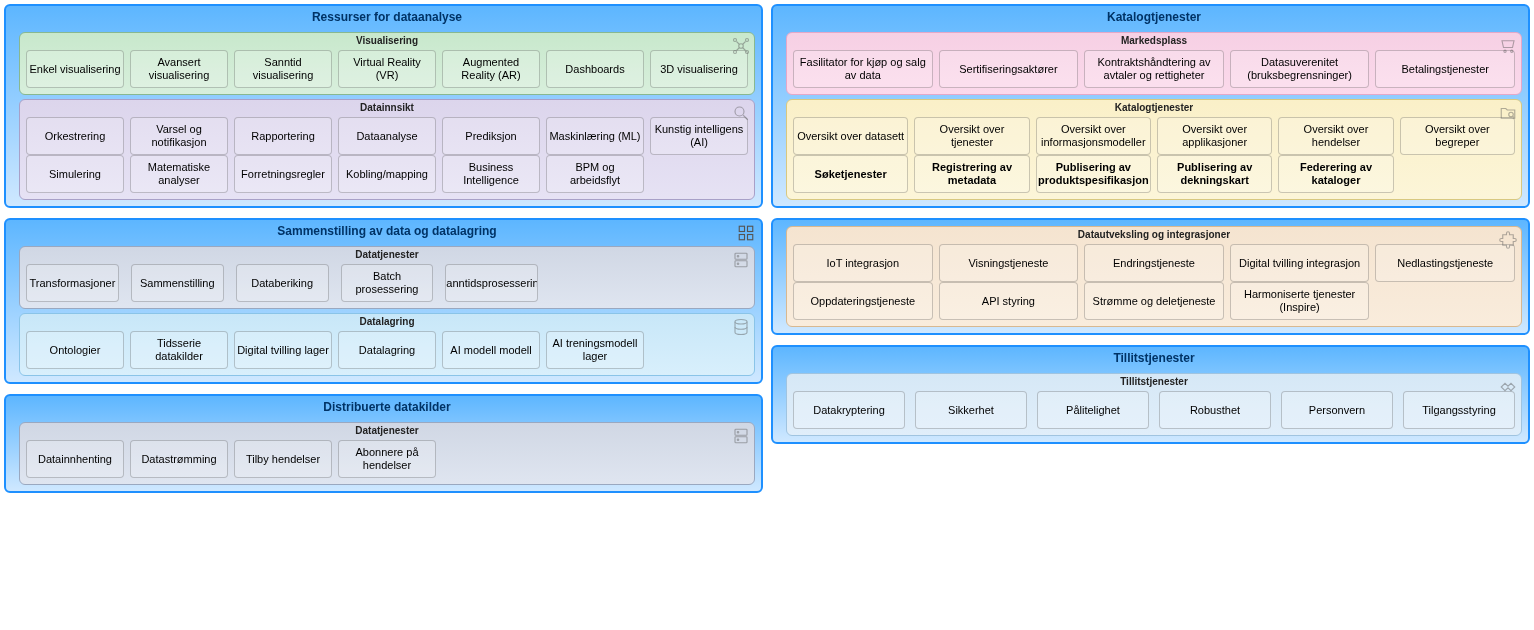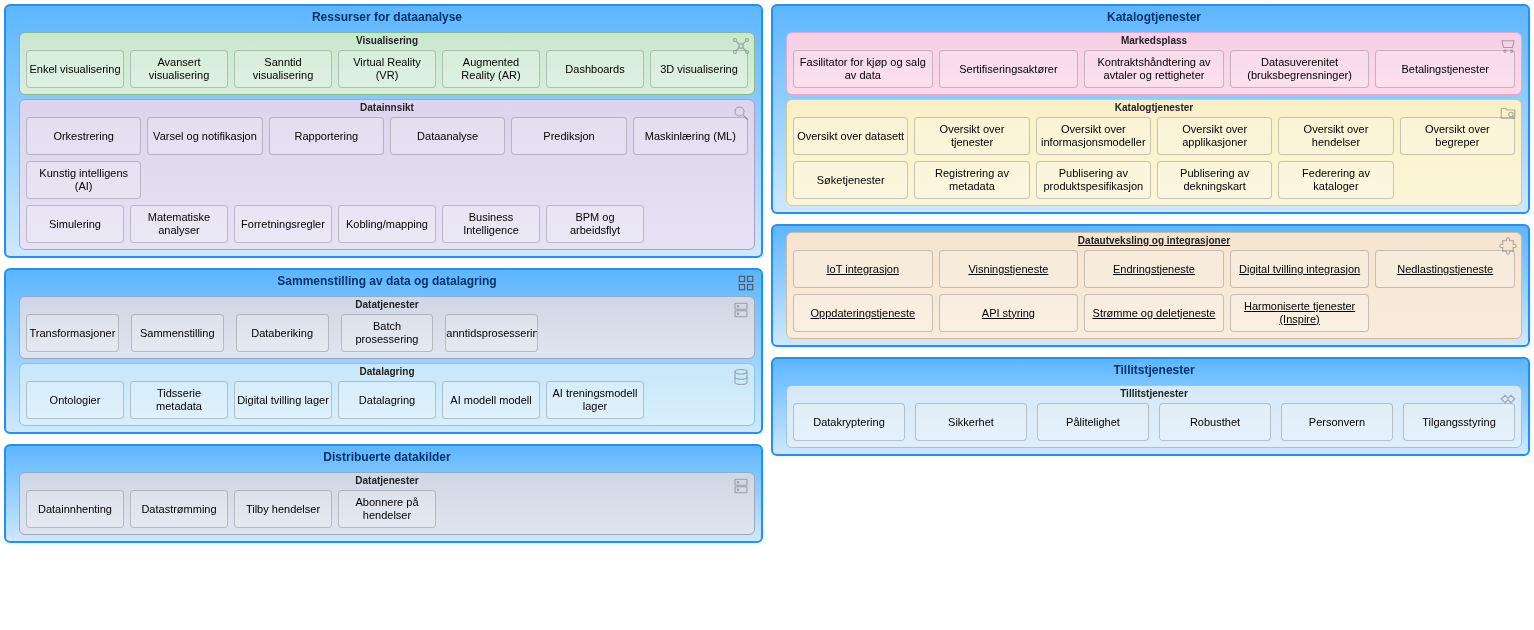--- a/index.html
+++ b/index.html
@@ -52,42 +52,42 @@
     right: 4px;
     opacity: 0.45;
   }
   .row8, .row7, .row6, .row5, .row4 {
     display: grid;
     gap: 6px;
   }
   .row7 { grid-template-columns: repeat(7, 1fr); }
   .row6 { grid-template-columns: repeat(6, 1fr); }
   .row5 { grid-template-columns: repeat(5, 1fr); }
-  .rowgap { margin-top: 6px; }
+  .rowgap { }
   .tile {
     border: 1px solid rgba(0,0,0,0.2);
     border-radius: 4px;
     background: rgba(255,255,255,0.15);
     text-align: center;
     padding: 2px 2px;
     height: 32px;
     display: flex;
     align-items: center;
     justify-content: center;
     line-height: 1.15;
     overflow: hidden;
   }
   
   .sec-green  { background: linear-gradient(#c8e8cc,#d8efdc); border-color:#88b890; }
   .sec-purple { background: linear-gradient(#dcd5ec,#e6e2f4); border-color:#a8a0c8; }
   .sec-grayblue { background: linear-gradient(#d0d7e4,#dfe5f0); border-color:#9aa8c0; }
   .sec-lightblue{ background: linear-gradient(#c8e7f8,#d8effc); border-color:#8ac4e8; }
   .sec-pink   { background: linear-gradient(#f6d0e4,#fbd9eb); border-color:#e4a8c8; }
   .sec-yellow { background: linear-gradient(#faf0c8,#fcf5d8); border-color:#d8c880; }
-  .sec-tan    { background: linear-gradient(#f5e4d0,#f9ecdc); border-color:#d8b890;text-decoration:underline; }
+  .sec-tan    { background: linear-gradient(#f5e4d0,#f9ecdc); border-color:#d8b890; }
   .sec-paleblue{background: linear-gradient(#d6e8f6,#e0eefa); border-color:#a0c4e0; }
   .sec-green  .tile,.sec-purple .tile,.sec-grayblue .tile,.sec-lightblue .tile,
   .sec-pink .tile,.sec-yellow .tile,.sec-tan .tile,.sec-paleblue .tile{
     background: rgba(255,255,255,0.2);
   }
 </style>
 </head>
 <body>
 
 <div class="col" id="leftcol">
@@ -115,21 +115,21 @@
           <div class="tile">Dashboards</div>
           <div class="tile">3D visualisering</div>
         </div>
       </div>
       <div class="section sec-purple">
         <div class="section-title">Datainnsikt</div>
         <span class="corner-icon"><svg width="18" height="18" viewBox="0 0 24 24" fill="none" stroke="#555" stroke-width="1.5">
             <circle cx="10" cy="10" r="6"></circle>
             <line x1="15" y1="15" x2="21" y2="21"></line>
           </svg></span>
-        <div class="row7" style="grid-template-columns: repeat(6, 1fr);">
+        <div class="row7" style="grid-template-columns: repeat(7, 1fr);">
           <div class="tile">Orkestrering</div>
           <div class="tile">Varsel og notifikasjon</div>
           <div class="tile">Rapportering</div>
           <div class="tile">Dataanalyse</div>
           <div class="tile">Prediksjon</div>
           <div class="tile">Maskinlæring (ML)</div>
           <div class="tile">Kunstig intelligens (AI)</div>
         </div>
         <div class="row7 rowgap" style="grid-template-columns: repeat(7, 1fr);">
           <div class="tile">Simulering</div>
@@ -167,21 +167,21 @@
       </div>
       <div class="section sec-lightblue">
         <div class="section-title">Datalagring</div>
         <span class="corner-icon"><svg width="18" height="18" viewBox="0 0 24 24" fill="none" stroke="#555" stroke-width="1.5">
             <ellipse cx="12" cy="5" rx="8" ry="3"></ellipse>
             <path d="M4 5 v14 a8 3 0 0 0 16 0 V5"></path>
             <path d="M4 12 a8 3 0 0 0 16 0"></path>
           </svg></span>
         <div class="row7" style="grid-template-columns: repeat(7, 1fr);">
           <div class="tile">Ontologier</div>
-          <div class="tile">Tidsserie metadata</div>
+          <div class="tile">Tidsserie datakilder</div>
           <div class="tile">Digital tvilling lager</div>
           <div class="tile">Datalagring</div>
           <div class="tile">AI modell modell</div>
           <div class="tile">AI treningsmodell lager</div>
         </div>
       </div>
     </div>
     <div class="panel">
       <div class="panel-title">Distribuerte datakilder</div>
       <div class="section sec-grayblue">
@@ -227,21 +227,21 @@
             <line x1="18.5" y1="16.5" x2="21" y2="19"></line>
           </svg></span>
         <div class="row6" style="grid-template-columns: repeat(6, 1fr);">
           <div class="tile">Oversikt over datasett</div>
           <div class="tile">Oversikt over tjenester</div>
           <div class="tile">Oversikt over informasjonsmodeller</div>
           <div class="tile">Oversikt over applikasjoner</div>
           <div class="tile">Oversikt over hendelser</div>
           <div class="tile">Oversikt over begreper</div>
         </div>
-        <div class="row6 rowgap" style="grid-template-columns: repeat(6, 1fr);">
+        <div class="row6 rowgap" style="grid-template-columns: repeat(6, 1fr); font-weight: bold;">
           <div class="tile">Søketjenester</div>
           <div class="tile">Registrering av metadata</div>
           <div class="tile">Publisering av produktspesifikasjon</div>
           <div class="tile">Publisering av dekningskart</div>
           <div class="tile">Federering av kataloger</div>
         </div>
       </div>
     </div>
     <div class="panel">
       <div class="section sec-tan">

